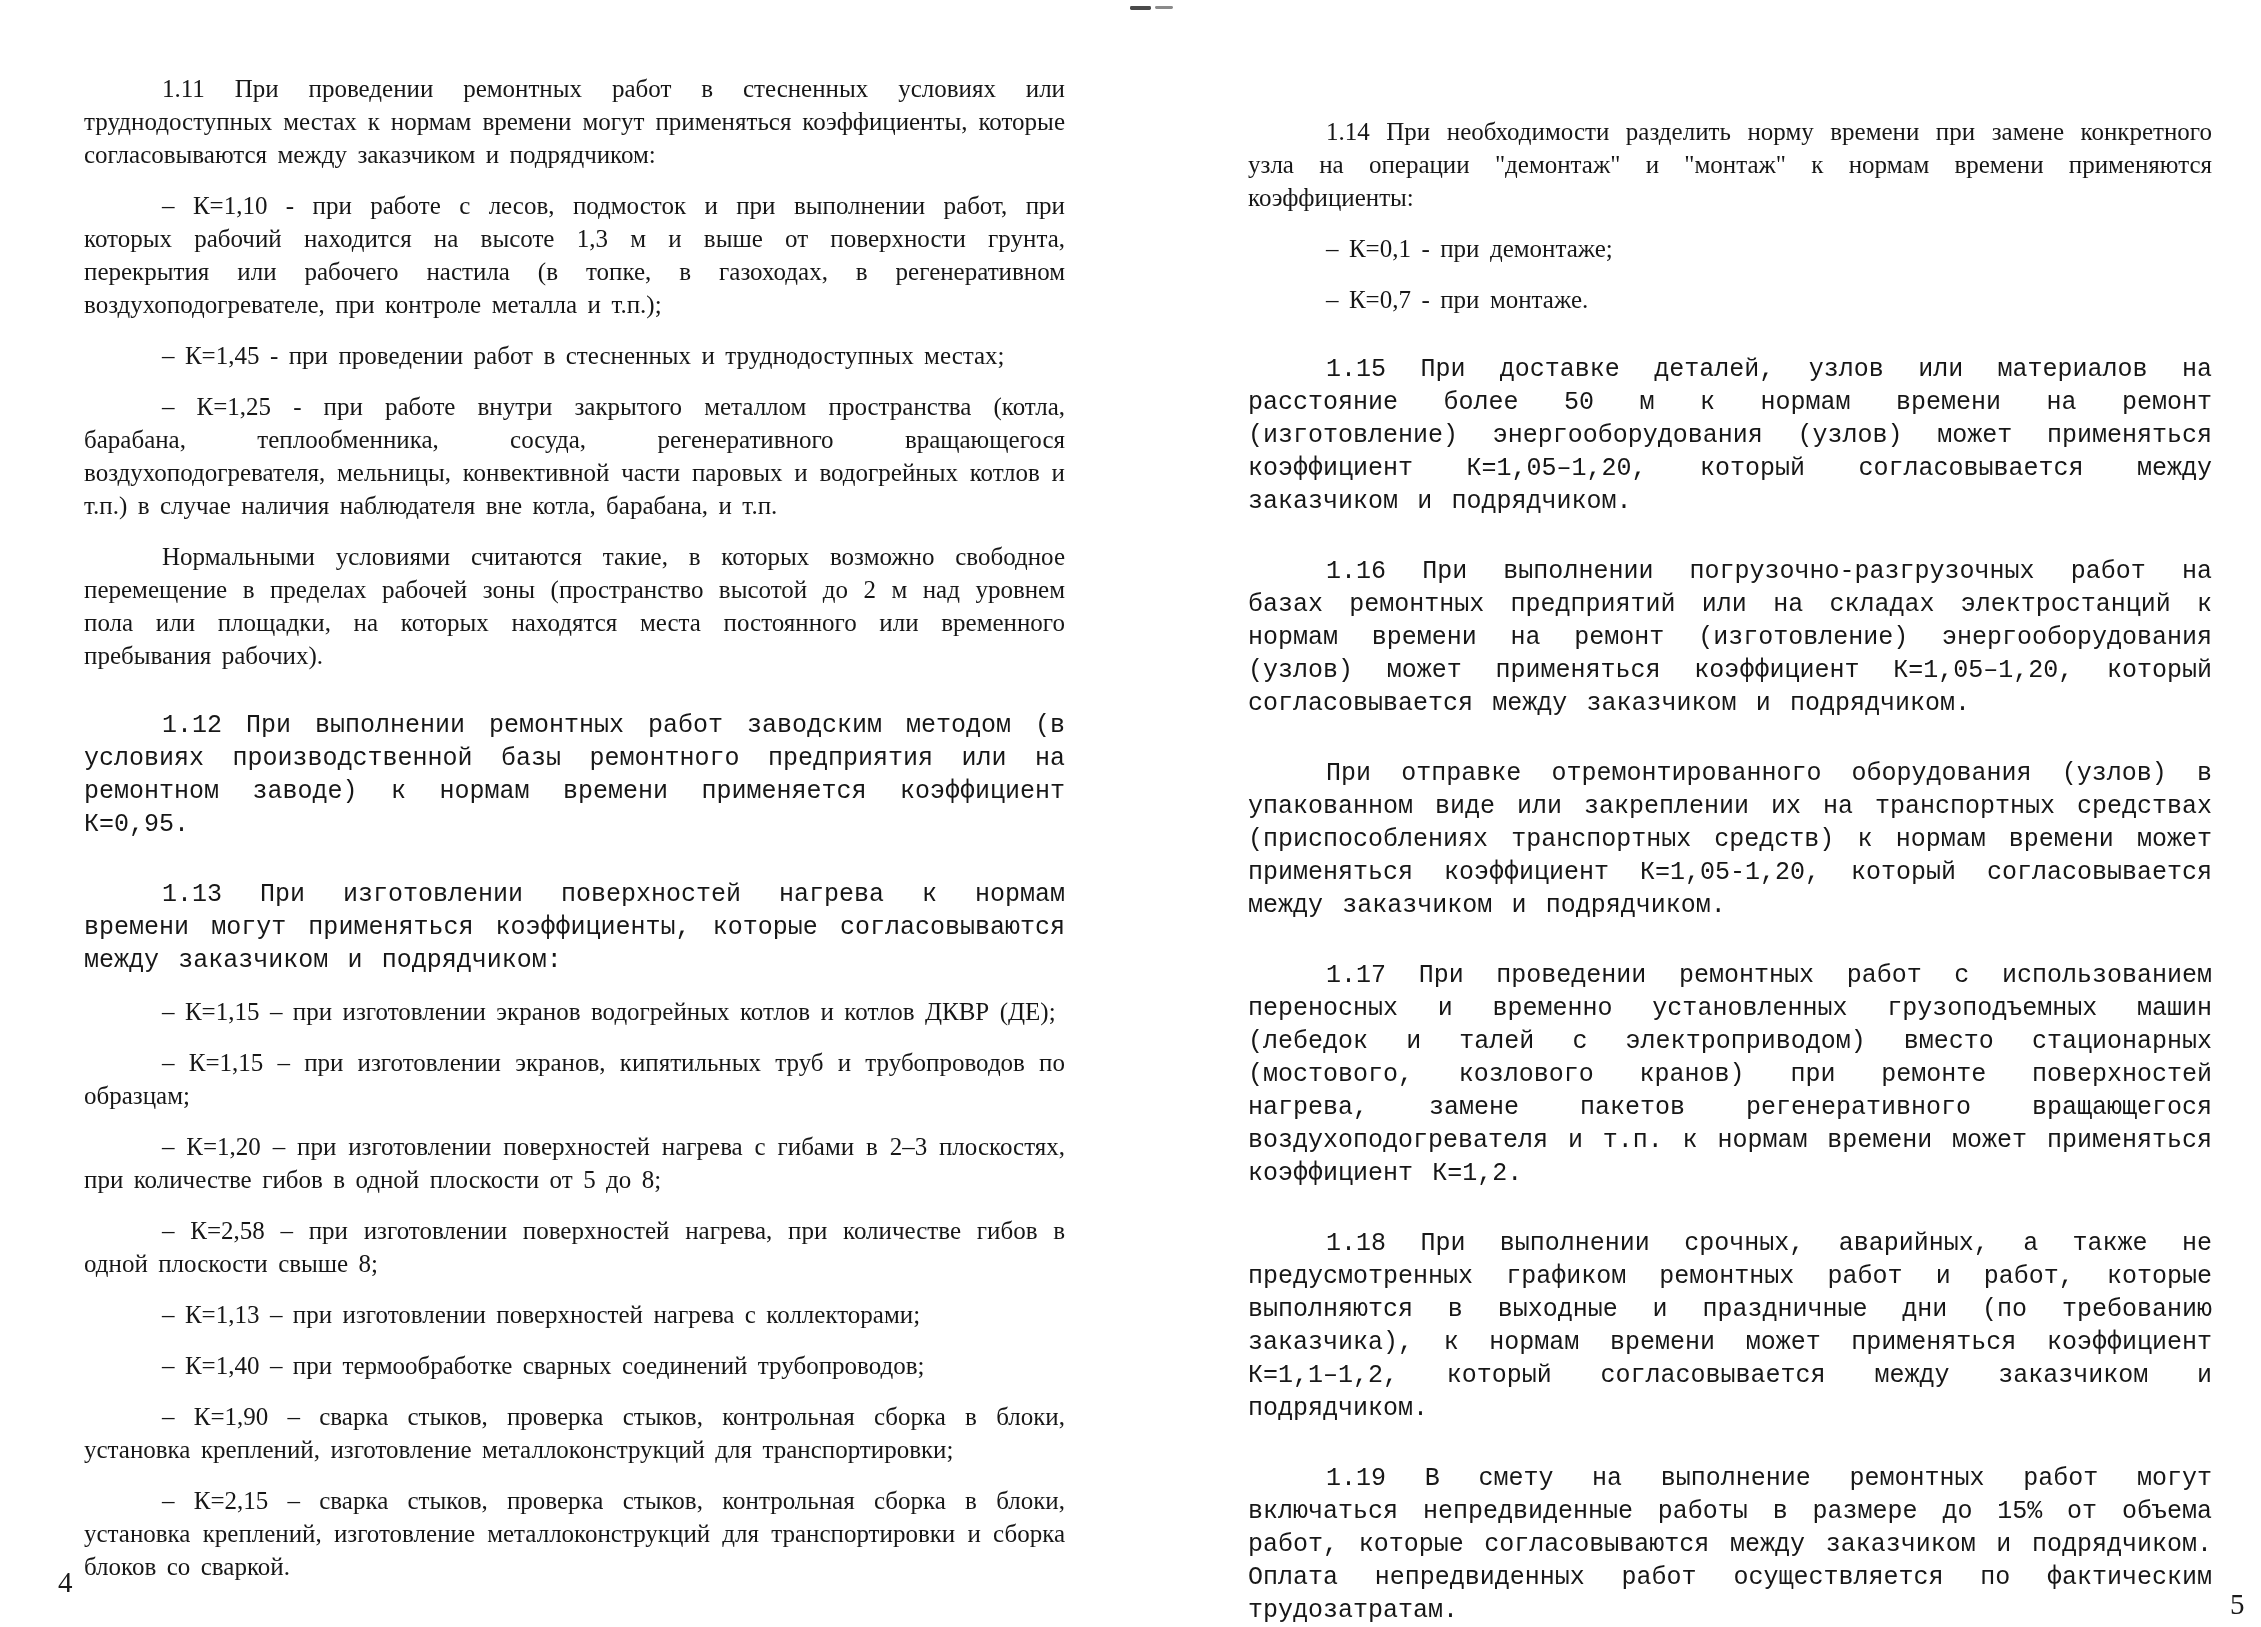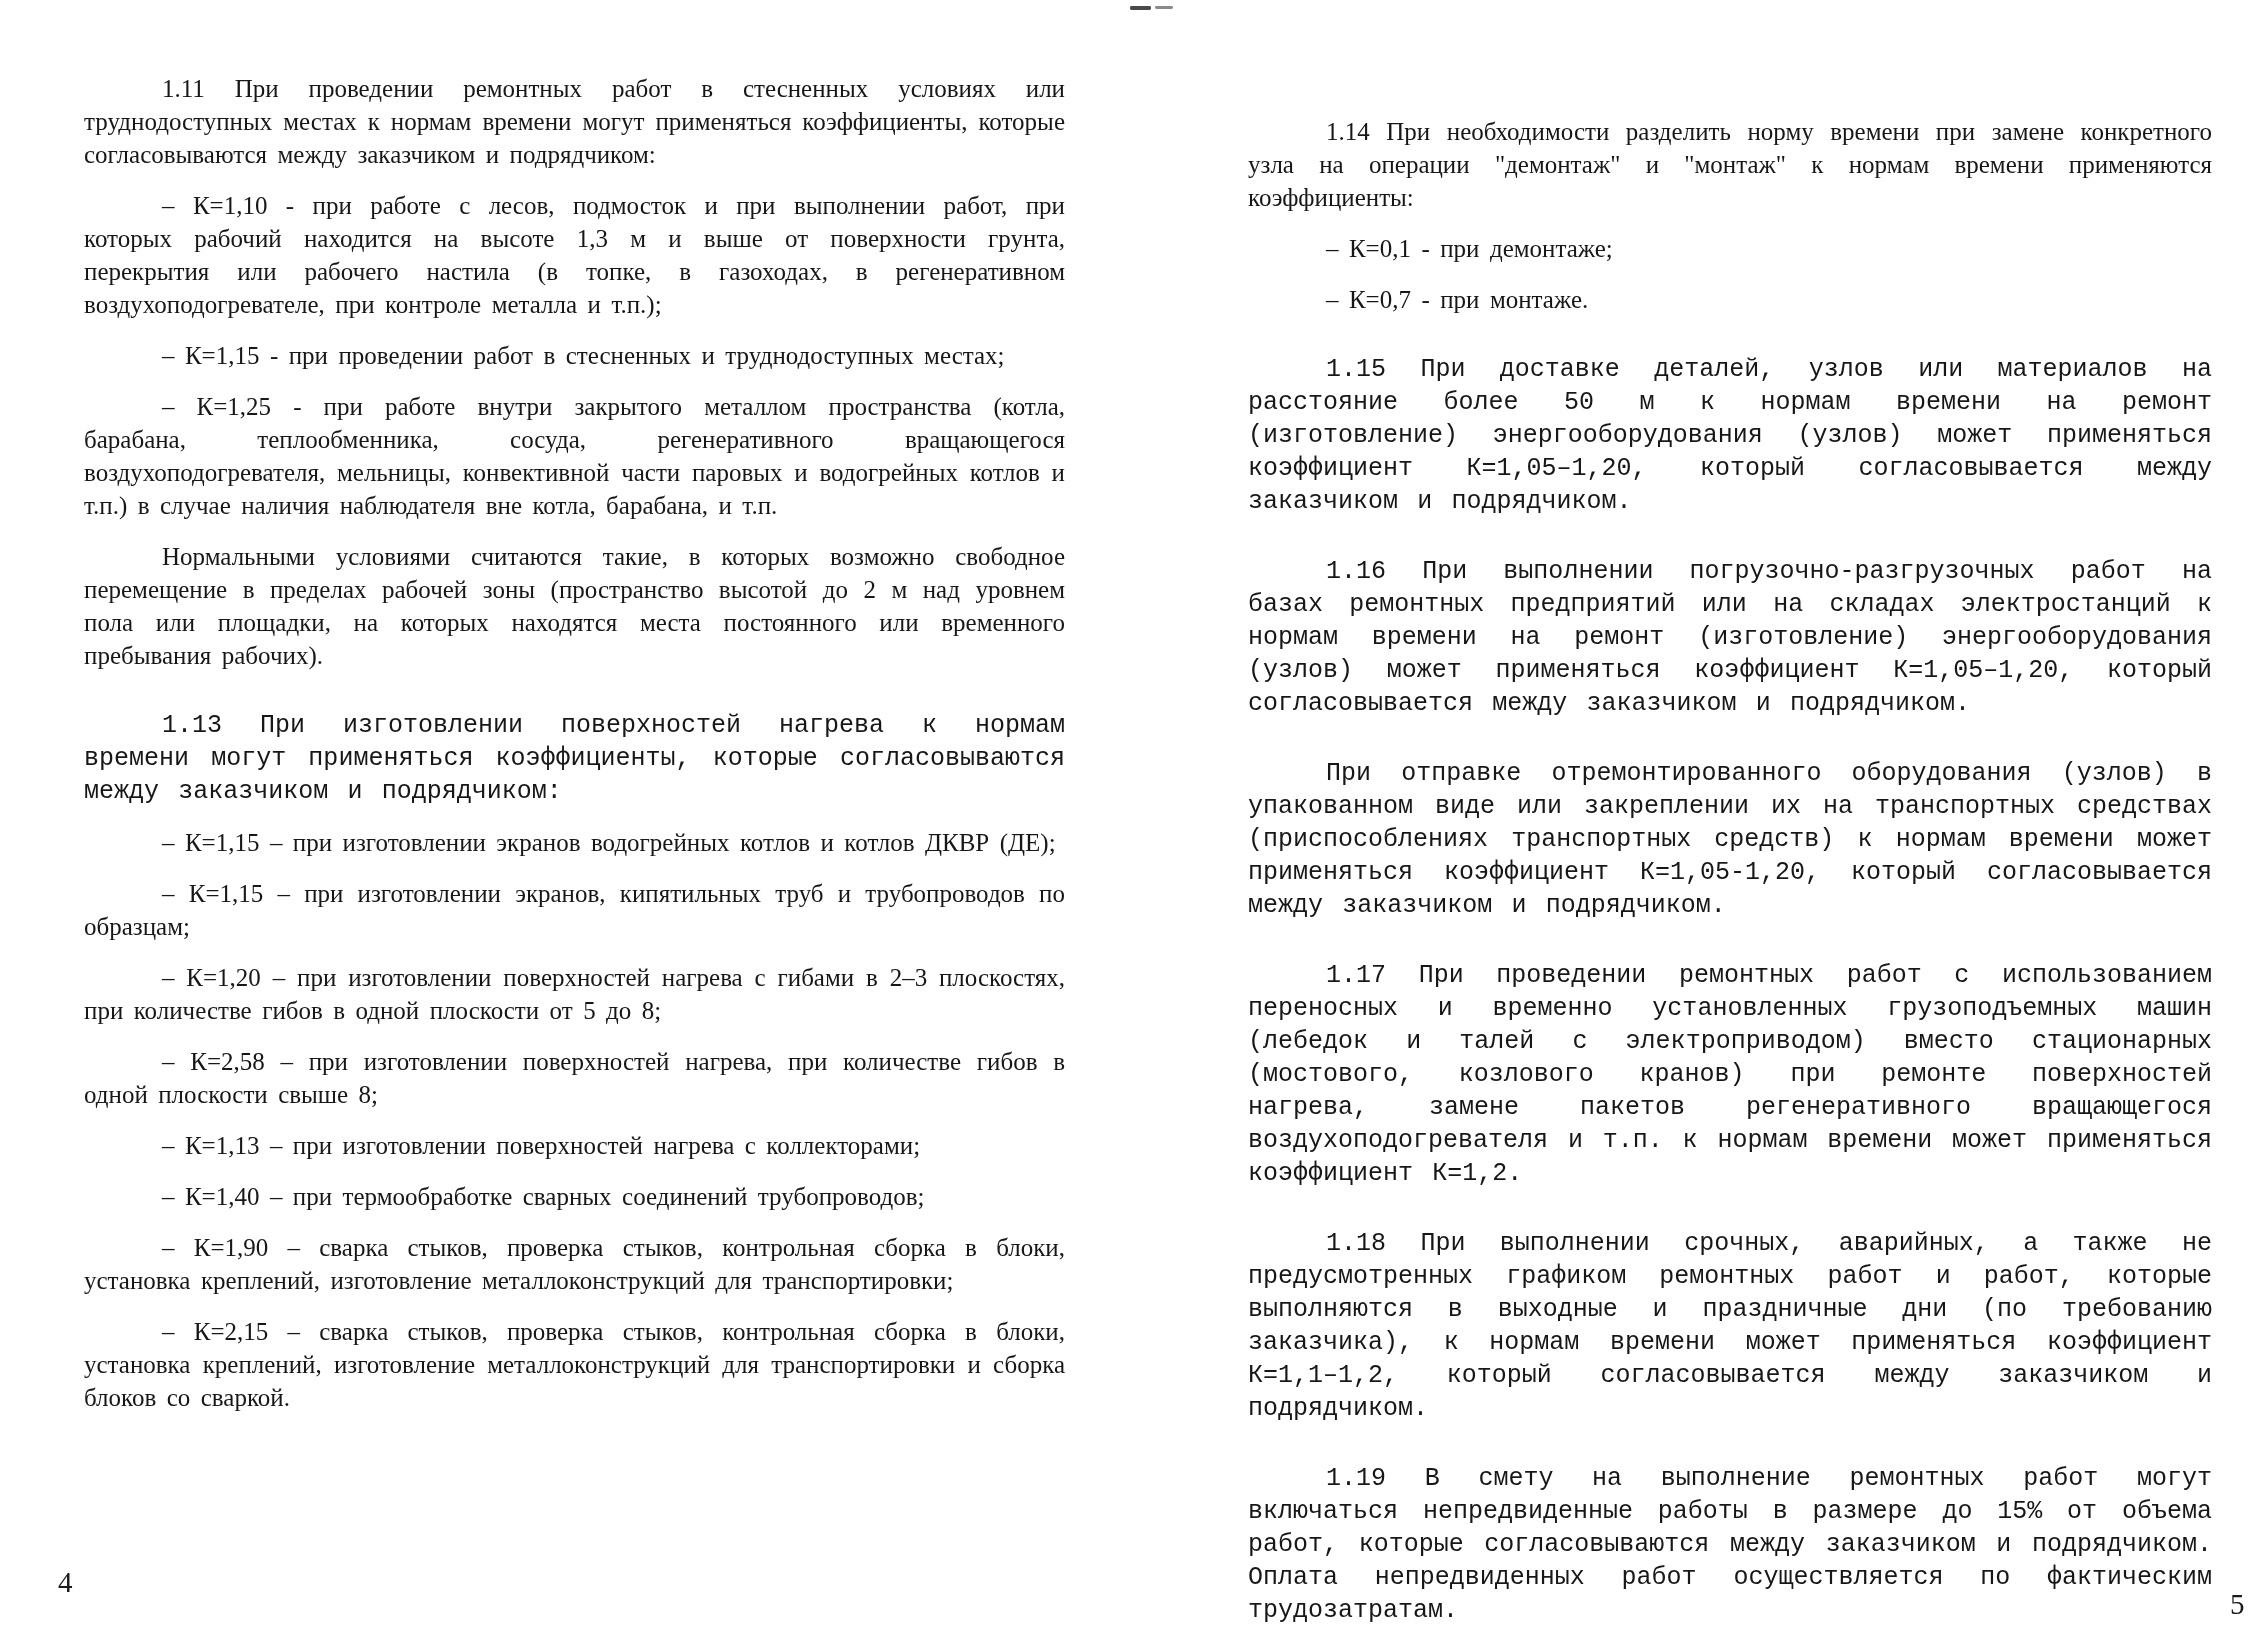--- a/index.html
+++ b/index.html
@@ -77,23 +77,24 @@
 </head>
 <body>
 
 <div class="sheet">
 
   <div class="artifact"></div>
 
   <div class="page page-left">
     <p>1.11 При проведении ремонтных работ в стесненных условиях или труднодоступных местах к нормам времени могут применяться коэффициенты, которые согласовываются между заказчиком и подрядчиком:</p>
     <p>– К=1,10 - при работе с лесов, подмосток и при выполнении работ, при которых рабочий находится на высоте 1,3 м и выше от поверхности грунта, перекрытия или рабочего настила (в топке, в газоходах, в регенеративном воздухоподогревателе, при контроле металла и т.п.);</p>
-    <p>– К=1,15 - при проведении работ в стесненных и труднодоступных местах;</p>
+    <p>– К=1,45 - при проведении работ в стесненных и труднодоступных местах;</p>
     <p>– К=1,25 - при работе внутри закрытого металлом пространства (котла, барабана, теплообменника, сосуда, регенеративного вращающегося воздухоподогревателя, мельницы, конвективной части паровых и водогрейных котлов и т.п.) в случае наличия наблюдателя вне котла, барабана, и т.п.</p>
     <p class="gap-sm">Нормальными условиями считаются такие, в которых возможно свободное перемещение в пределах рабочей зоны (пространство высотой до 2 м над уровнем пола или площадки, на которых находятся места постоянного или временного пребывания рабочих).</p>
+    <p class="gap">1.12 При выполнении ремонтных работ заводским методом (в условиях производственной базы ремонтного предприятия или на ремонтном заводе) к нормам времени применяется коэффициент К=0,95.</p>
     <p class="gap">1.13 При изготовлении поверхностей нагрева к нормам времени могут применяться коэффициенты, которые согласовываются между заказчиком и подрядчиком:</p>
     <p>– К=1,15 – при изготовлении экранов водогрейных котлов и котлов ДКВР (ДЕ);</p>
     <p>– К=1,15 – при изготовлении экранов, кипятильных труб и трубопроводов по образцам;</p>
     <p>– К=1,20 – при изготовлении поверхностей нагрева с гибами в 2–3 плоскостях, при количестве гибов в одной плоскости от 5 до 8;</p>
     <p>– К=2,58 – при изготовлении поверхностей нагрева, при количестве гибов в одной плоскости свыше 8;</p>
     <p>– К=1,13 – при изготовлении поверхностей нагрева с коллекторами;</p>
     <p>– К=1,40 – при термообработке сварных соединений трубопроводов;</p>
     <p>– К=1,90 – сварка стыков, проверка стыков, контрольная сборка в блоки, установка креплений, изготовление металлоконструкций для транспортировки;</p>
     <p>– К=2,15 – сварка стыков, проверка стыков, контрольная сборка в блоки, установка креплений, изготовление металлоконструкций для транспортировки и сборка блоков со сваркой.</p>
   </div>

